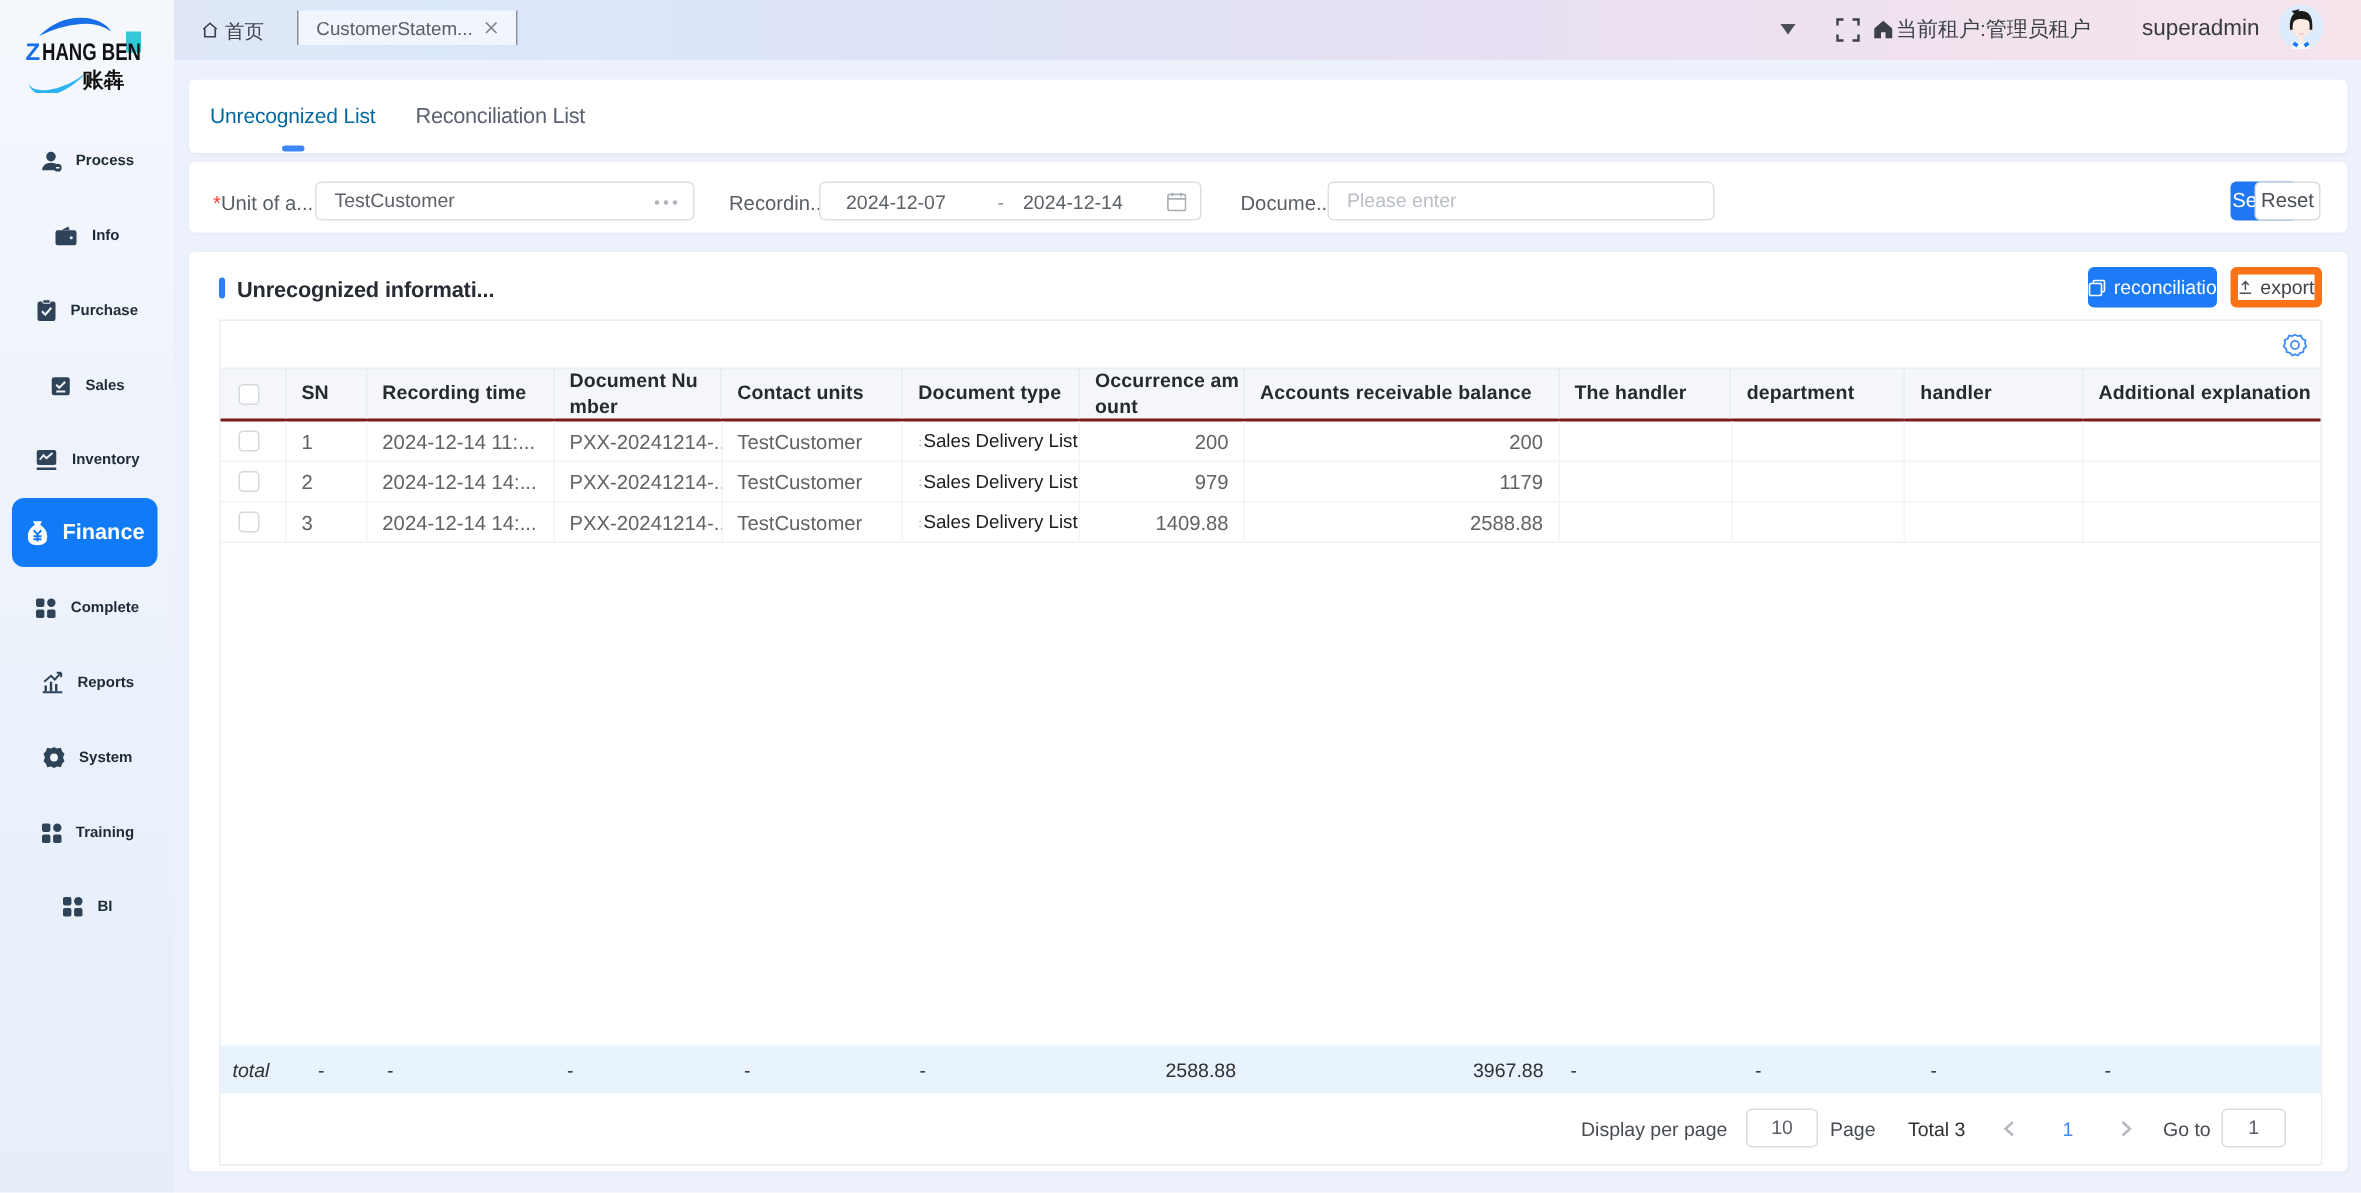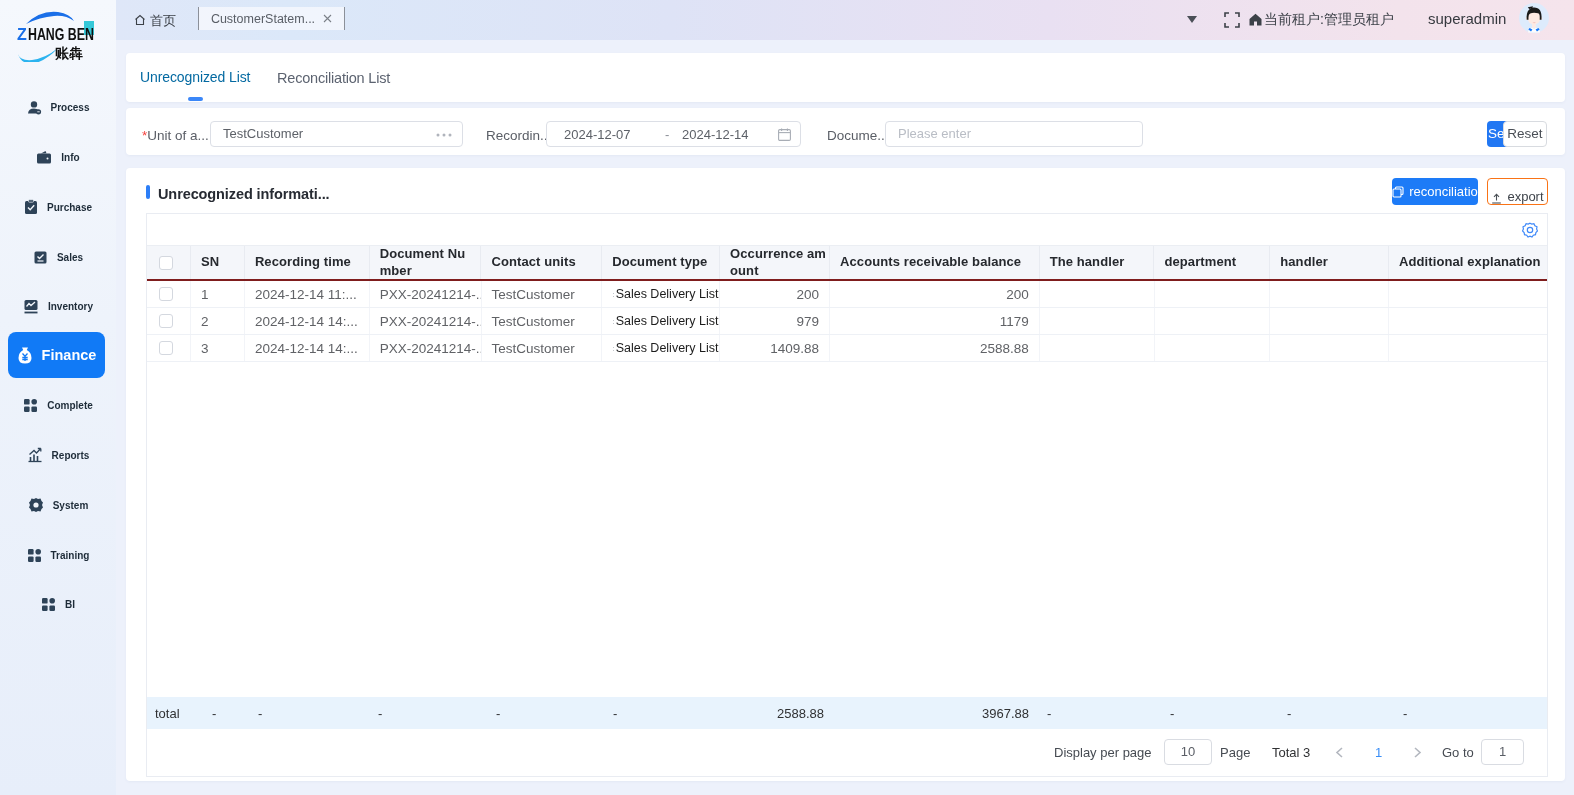--- a/index.html
+++ b/index.html
@@ -196,21 +196,21 @@
 
   <div class="card card-main"></div>
   <div class="title-bar"></div>
   <div class="title-txt">Unrecognized informati...</div>
 
   <div class="abs" style="left:1392px;top:178px;width:86px;height:27px;background:#1d7bf7;border-radius:4px;color:#fff;font-size:13px;display:flex;align-items:center;justify-content:center;gap:5px;">
     <svg width="12" height="12" viewBox="0 0 12 12">
         <rect x="1" y="3" width="8" height="8" rx="1" fill="none" stroke="#fff" stroke-width="1.1"></rect>
         <path d="M3.5 3 V2 Q3.5 1 4.5 1 H10 Q11 1 11 2 V7.5 Q11 8.5 10 8.5 H9" fill="none" stroke="#fff" stroke-width="1.1"></path>
       </svg>reconciliatio</div>
-  <div class="abs" style="left:1487px;top:178px;width:61px;height:27px;background:#fff;border:1px solid #f97316;border-radius:4px;color:#3f444b;font-size:13px;display:flex;align-items:flex-end;justify-content:center;gap:5px;">
+  <div class="abs" style="left:1487px;top:178px;width:61px;height:27px;background:#fff;border:5px solid #f97316;border-radius:4px;color:#3f444b;font-size:13px;display:flex;align-items:center;justify-content:center;gap:5px;">
     <svg width="11" height="11" viewBox="0 0 11 11">
         <path d="M5.5 7.5 V1.5 M3 3.8 L5.5 1.2 L8 3.8" fill="none" stroke="#4a4f55" stroke-width="1.1"></path>
         <path d="M1.2 10 H9.8" stroke="#4a4f55" stroke-width="1.1"></path>
       </svg>export</div>
 
   <div class="tbl">
     <div class="toolbar-row">
       <svg style="position:absolute;right:9px;top:8px" width="16" height="16" viewBox="0 0 16 16">
           <path d="M8 1.2 L9.8 2.1 L11.9 1.7 L12.9 3.8 L15 4.8 L14.6 7 L15.5 9 L13.9 10.5 L13.5 12.7 L11.3 13.2 L10 15 L8 14.2 L6 15 L4.7 13.2 L2.5 12.7 L2.1 10.5 L0.5 9 L1.4 7 L1 4.8 L3.1 3.8 L4.1 1.7 L6.2 2.1 Z" fill="none" stroke="#3f89f9" stroke-width="1.2"></path>
           <circle cx="8" cy="8" r="2.7" fill="none" stroke="#3f89f9" stroke-width="1.2"></circle>
@@ -274,21 +274,21 @@
       <div class="c" style="width:121px;">TestCustomer</div>
       <div class="c" style="width:118px;color:#1c1c1c;font-size:12.5px;"><span style="color:#9aa0a8;font-size:8px;margin-right:1px;">:</span>Sales Delivery List</div>
       <div class="c num" style="width:110px;">1409.88</div>
       <div class="c num" style="width:210px;">2588.88</div>
       <div class="c" style="width:115px;"></div>
       <div class="c" style="width:116px;"></div>
       <div class="c" style="width:119px;"></div>
       <div class="c" style="width:158px;"></div>
     </div>
     <div class="total-row">
-      <span style="left:8px;">total</span>
+      <span style="left:8px;font-style:italic;">total</span>
       <span style="left:65px;">-</span>
       <span style="left:111px;">-</span>
       <span style="left:231px;">-</span>
       <span style="left:349px;">-</span>
       <span style="left:466px;">-</span>
       <span style="left:630px;width:44px;text-align:right;">2588.88</span>
       <span style="left:835px;width:44px;text-align:right;">3967.88</span>
       <span style="left:900px;">-</span>
       <span style="left:1023px;">-</span>
       <span style="left:1140px;">-</span>

